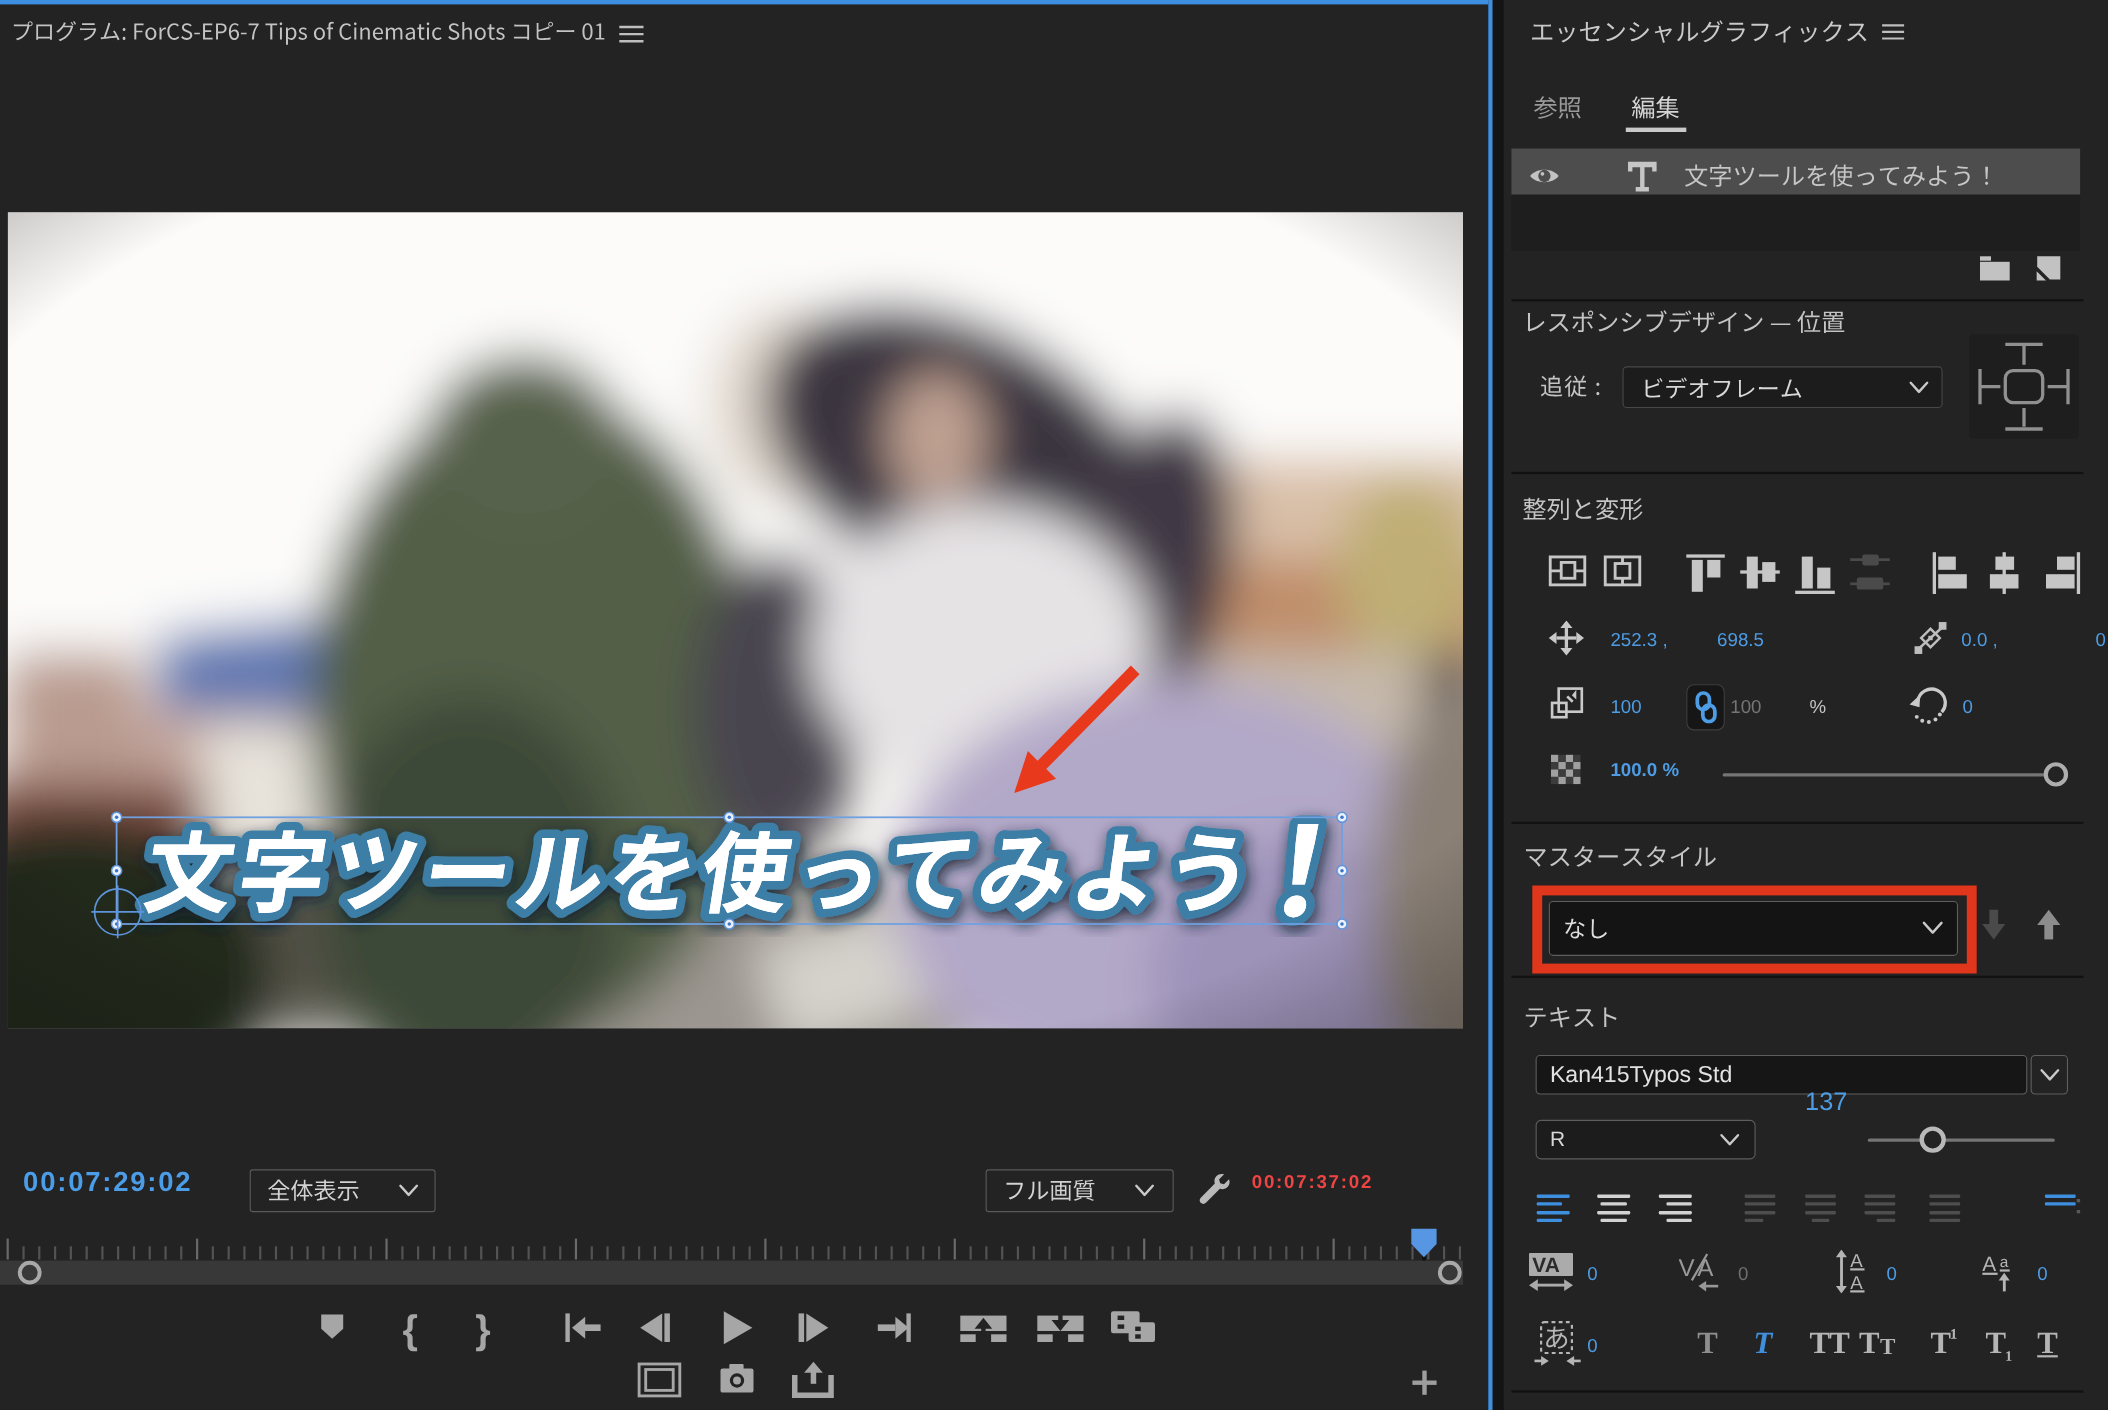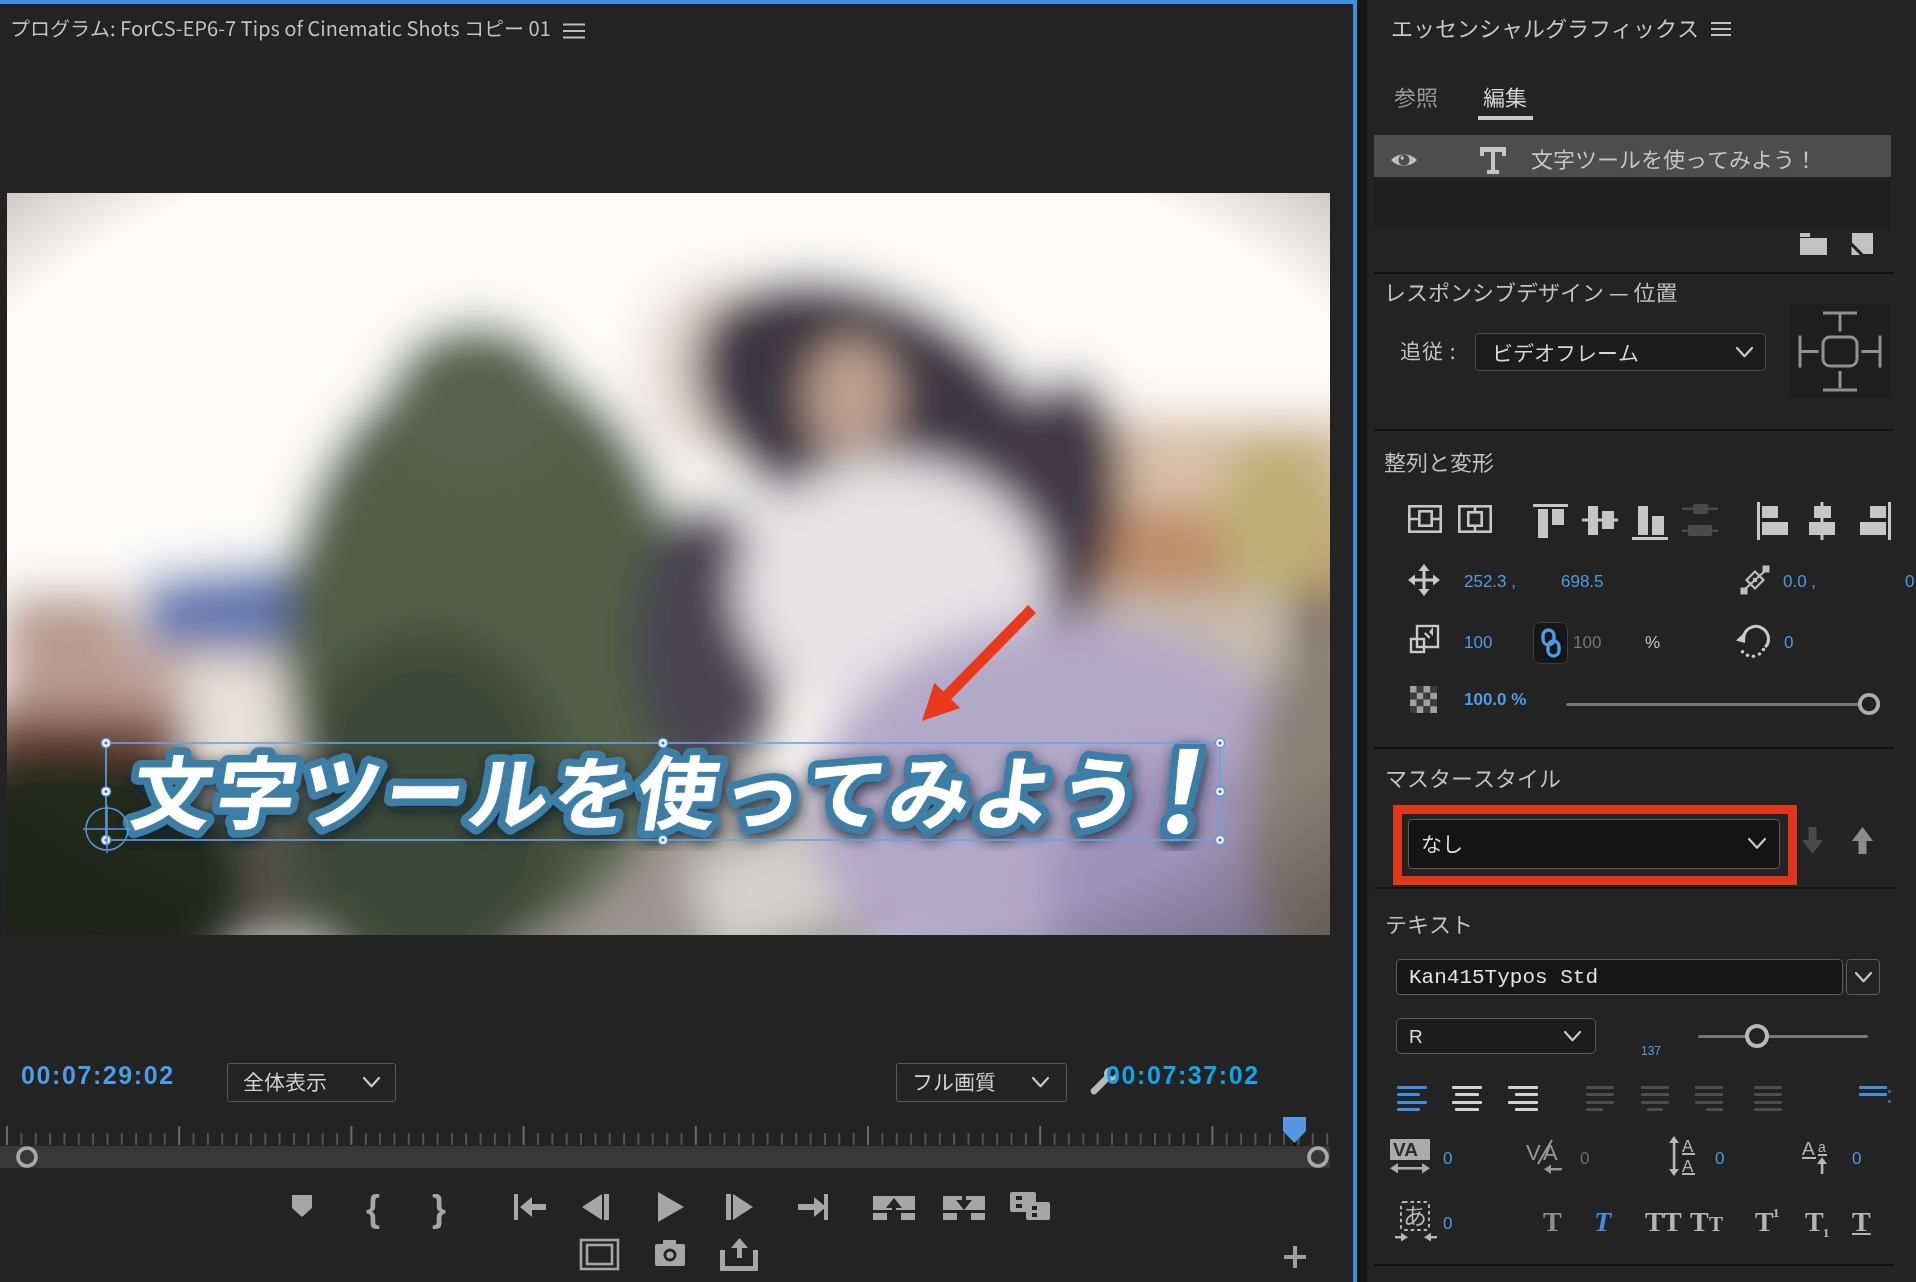--- a/index.html
+++ b/index.html
@@ -104,21 +104,21 @@
 <div style="position:absolute;left:896px;top:1063px;width:171px;height:39px;border:1.6px solid #5A5A5A;border-radius:3px;"></div>
 <svg style="position:absolute;left:910px;top:1069.0px;overflow:visible" width="93" height="32" viewBox="-2 -21 93 32">
     <path d="M18.1 -14.0 16.8 -14.8C16.4 -14.7 16.0 -14.7 15.7 -14.7C14.7 -14.7 6.3 -14.7 5.1 -14.7C4.5 -14.7 3.6 -14.7 3.0 -14.8V-13.0C3.6 -13.0 4.3 -13.0 5.1 -13.0C6.3 -13.0 14.7 -13.0 15.9 -13.0C15.6 -11.0 14.6 -8.1 13.1 -6.2C11.4 -3.9 9.0 -2.1 4.9 -1.1L6.4 0.5C10.2 -0.8 12.7 -2.7 14.6 -5.2C16.3 -7.3 17.3 -10.7 17.8 -12.9C17.9 -13.3 17.9 -13.7 18.1 -14.0Z M32.0 -0.4 33.1 0.5C33.3 0.4 33.5 0.2 33.8 0.0C36.3 -1.2 39.2 -3.4 41.0 -5.8L40.0 -7.2C38.4 -4.9 35.8 -3.0 33.9 -2.1C33.9 -2.7 33.9 -12.9 33.9 -14.2C33.9 -15.0 33.9 -15.6 34.0 -15.8H32.0C32.0 -15.6 32.1 -15.0 32.1 -14.2C32.1 -12.9 32.1 -2.6 32.1 -1.6C32.1 -1.2 32.1 -0.8 32.0 -0.4ZM22.4 -0.5 24.0 0.5C25.7 -0.9 27.1 -3.0 27.7 -5.2C28.3 -7.4 28.4 -11.8 28.4 -14.2C28.4 -14.8 28.4 -15.4 28.5 -15.7H26.5C26.6 -15.2 26.7 -14.8 26.7 -14.2C26.7 -11.8 26.6 -7.6 26.0 -5.7C25.4 -3.7 24.1 -1.8 22.4 -0.5Z M59.7 -12.7V-1.1H45.4V-12.7H43.9V1.7H45.4V0.4H59.7V1.6H61.2V-12.7ZM47.4 -12.4V-3.0H57.5V-12.4H53.2V-14.8H61.8V-16.3H43.2V-14.8H51.6V-12.4ZM48.7 -7.1H51.7V-4.3H48.7ZM53.1 -7.1H56.1V-4.3H53.1ZM48.7 -11.1H51.7V-8.4H48.7ZM53.1 -11.1H56.1V-8.4H53.1Z M68.3 -6.8H78.9V-5.3H68.3ZM68.3 -4.3H78.9V-2.8H68.3ZM68.3 -9.2H78.9V-7.8H68.3ZM66.7 -10.3V-1.7H80.5V-10.3ZM75.3 -0.6C77.6 0.1 79.8 1.1 81.1 1.7L82.9 0.9C81.4 0.2 78.8 -0.7 76.5 -1.4ZM70.3 -1.5C68.8 -0.7 66.3 0.1 64.1 0.6C64.5 0.8 65.0 1.4 65.3 1.7C67.4 1.2 70.1 0.2 71.8 -0.8ZM65.7 -17.1V-15.0C65.7 -13.6 65.4 -11.9 63.9 -10.6C64.3 -10.4 64.8 -9.9 65.0 -9.6C66.2 -10.7 66.7 -12.1 66.9 -13.4H69.5V-10.7H70.9V-13.4H73.4V-14.6H67.1V-14.9V-15.7C69.0 -15.9 71.3 -16.1 72.8 -16.6L71.8 -17.6C70.7 -17.2 68.7 -16.9 66.9 -16.7ZM74.3 -17.0V-15.1C74.3 -14.0 73.9 -12.6 72.2 -11.5C72.6 -11.3 73.0 -10.8 73.2 -10.4C74.5 -11.3 75.1 -12.3 75.4 -13.4H78.4V-10.7H79.8V-13.4H82.9V-14.6H75.6L75.7 -15.1V-15.7C77.8 -15.8 80.2 -16.1 81.9 -16.6L80.8 -17.6C79.6 -17.2 77.4 -16.9 75.5 -16.7Z" fill="#D2D2D2"></path>
   </svg>
 <svg style="position:absolute;left:1030.5px;top:1074.875px" width="19" height="14.25">
     <path d="M2 3 L9.5 11.25 L17 3" fill="none" stroke="#C9C9C9" stroke-width="2.2" stroke-linecap="round" stroke-linejoin="round"></path>
   </svg>
 <svg style="position:absolute;left:1087px;top:1064px" width="34" height="34" viewBox="0 0 34 34">
 <path d="M23.5 3.2c-3.6 0-6.5 2.9-6.5 6.5 0 .8.2 1.6.4 2.3L4.6 24.8c-1.3 1.3-1.3 3.4 0 4.7s3.4 1.3 4.7 0L22 16.7c.7.3 1.5.4 2.3.4 3.6 0 6.5-2.9 6.5-6.5 0-.9-.2-1.7-.5-2.5l-4.6 4.6-3.4-1.1-1.1-3.4 4.6-4.6c-.8-.3-1.6-.4-2.3-.4z" fill="#B9B9B9"></path>
   </svg>
-<div style="position:absolute;left:1106px;top:1060.6px;font-family:'Liberation Sans',sans-serif;font-size:25px;font-weight:700;color:#0ea5e9;letter-spacing:1.6px;line-height:28.749999999999996px;white-space:pre">00:07:37:02</div>
+<div style="position:absolute;left:1138px;top:1060.6px;font-family:'Liberation Sans',sans-serif;font-size:17px;font-weight:700;color:#ef4444;letter-spacing:1.6px;line-height:28.749999999999996px;white-space:pre">00:07:37:02</div>
 <svg style="position:absolute;left:0px;top:1120px" width="1353" height="30">
     <rect x="6.0" y="6" width="2" height="19" fill="#6A6A6A"></rect>
     <rect x="20.4" y="13" width="2" height="12" fill="#535353"></rect>
     <rect x="34.7" y="13" width="2" height="12" fill="#535353"></rect>
     <rect x="49.1" y="13" width="2" height="12" fill="#535353"></rect>
     <rect x="63.4" y="13" width="2" height="12" fill="#535353"></rect>
     <rect x="77.8" y="13" width="2" height="12" fill="#535353"></rect>
     <rect x="92.1" y="13" width="2" height="12" fill="#535353"></rect>
     <rect x="106.4" y="13" width="2" height="12" fill="#535353"></rect>
     <rect x="120.8" y="13" width="2" height="12" fill="#535353"></rect>
@@ -484,31 +484,31 @@
 <g fill="#8C8C8C">
       <rect x="9.5" y="13" width="8" height="15"></rect>
       <polygon points="13.5,1 24,15 3,15"></polygon>
     </g>
   </svg>
 <div style="position:absolute;left:1374px;top:887px;width:520px;height:1.5px;background:#111111;"></div>
 <svg style="position:absolute;left:1383px;top:911.0px;overflow:visible" width="98" height="33" viewBox="-2 -22 98 33">
     <path d="M4.7 -16.3V-14.5C5.3 -14.5 6.0 -14.5 6.7 -14.5C8.0 -14.5 14.4 -14.5 15.6 -14.5C16.3 -14.5 17.0 -14.5 17.7 -14.5V-16.3C17.0 -16.2 16.2 -16.1 15.6 -16.1C14.4 -16.1 8.0 -16.1 6.7 -16.1C6.0 -16.1 5.3 -16.2 4.7 -16.3ZM2.1 -10.8V-8.9C2.7 -9.0 3.3 -9.0 4.0 -9.0H10.6C10.5 -6.9 10.3 -5.1 9.3 -3.5C8.5 -2.1 6.9 -0.9 5.2 -0.2L6.8 1.1C8.7 0.1 10.3 -1.5 11.1 -3.0C12.0 -4.6 12.4 -6.6 12.4 -9.0H18.4C18.9 -9.0 19.6 -9.0 20.1 -8.9V-10.8C19.6 -10.7 18.9 -10.6 18.4 -10.6C17.2 -10.6 5.3 -10.6 4.0 -10.6C3.3 -10.6 2.7 -10.7 2.1 -10.8Z M24.4 -6.0 24.8 -4.1C25.2 -4.2 25.8 -4.4 26.7 -4.5C27.8 -4.7 30.1 -5.1 32.6 -5.5L33.5 -1.1C33.6 -0.4 33.7 0.2 33.8 1.0L35.8 0.6C35.6 0.0 35.4 -0.7 35.3 -1.4L34.4 -5.8L39.8 -6.7C40.6 -6.8 41.3 -6.9 41.8 -7.0L41.4 -8.8C40.9 -8.7 40.3 -8.5 39.4 -8.4L34.0 -7.4L33.2 -11.9L38.3 -12.7C38.9 -12.8 39.5 -12.8 39.9 -12.9L39.5 -14.7C39.1 -14.6 38.6 -14.5 37.9 -14.4C37.0 -14.2 35.0 -13.9 32.8 -13.5L32.4 -15.9C32.3 -16.4 32.2 -17.0 32.2 -17.4L30.2 -17.1C30.4 -16.6 30.5 -16.1 30.6 -15.6L31.1 -13.2C29.0 -12.9 27.1 -12.6 26.2 -12.5C25.5 -12.5 25.0 -12.4 24.4 -12.4L24.8 -10.4C25.5 -10.6 26.0 -10.7 26.6 -10.8L31.4 -11.6L32.3 -7.1C29.8 -6.8 27.4 -6.4 26.3 -6.2C25.7 -6.1 24.9 -6.0 24.4 -6.0Z M61.6 -14.7 60.5 -15.6C60.1 -15.5 59.6 -15.4 58.8 -15.4C58.0 -15.4 51.2 -15.4 50.3 -15.4C49.7 -15.4 48.4 -15.5 48.1 -15.5V-13.5C48.4 -13.6 49.6 -13.6 50.3 -13.6C51.1 -13.6 58.1 -13.6 58.9 -13.6C58.4 -11.8 56.8 -9.2 55.3 -7.5C53.0 -5.0 49.7 -2.4 46.2 -1.0L47.6 0.5C50.9 -1.0 53.8 -3.4 56.2 -5.9C58.4 -3.9 60.8 -1.4 62.2 0.6L63.8 -0.7C62.3 -2.5 59.7 -5.3 57.4 -7.3C58.9 -9.3 60.3 -11.9 61.0 -13.8C61.2 -14.1 61.5 -14.5 61.6 -14.7Z M73.4 -1.9C73.4 -1.1 73.4 -0.0 73.3 0.7H75.4C75.3 -0.1 75.3 -1.3 75.3 -1.9L75.2 -9.2C77.7 -8.4 81.5 -7.0 83.9 -5.7L84.6 -7.5C82.3 -8.7 78.1 -10.3 75.2 -11.2V-14.7C75.2 -15.4 75.3 -16.3 75.4 -17.0H73.2C73.4 -16.3 73.4 -15.4 73.4 -14.7C73.4 -12.9 73.4 -3.2 73.4 -1.9Z" fill="#C4C4C4"></path>
   </svg>
 <div style="position:absolute;left:1396px;top:959px;width:447px;height:36px;background:#161616;border:1.6px solid #5E5E5E;border-radius:4px;"></div>
-<div style="position:absolute;left:1409px;top:966.3px;font-family:Liberation Mono, monospace;font-size:21px;font-weight:400;color:#E2E2E2;line-height:24.15px;white-space:pre">Kan415Typos Std</div>
+<div style="position:absolute;left:1409px;top:966.3px;font-family:Liberation Sans, sans-serif;font-size:21px;font-weight:400;color:#E2E2E2;line-height:24.15px;white-space:pre">Kan415Typos Std</div>
 <div style="position:absolute;left:1846px;top:959px;width:34px;height:36px;background:#232323;border:1.6px solid #5E5E5E;border-radius:4px;"></div>
 <svg style="position:absolute;left:1853.5px;top:969.875px" width="19" height="14.25">
     <path d="M2 3 L9.5 11.25 L17 3" fill="none" stroke="#C9C9C9" stroke-width="2.2" stroke-linecap="round" stroke-linejoin="round"></path>
   </svg>
 <div style="position:absolute;left:1396px;top:1018px;width:200px;height:36px;background:#1C1C1C;border:1.6px solid #5E5E5E;border-radius:5px;"></div>
 <div style="position:absolute;left:1409px;top:1026.2px;font-family:'Liberation Sans',sans-serif;font-size:19px;font-weight:400;color:#D8D8D8;line-height:21.849999999999998px;white-space:pre">R</div>
 <svg style="position:absolute;left:1562.5px;top:1028.875px" width="19" height="14.25">
     <path d="M2 3 L9.5 11.25 L17 3" fill="none" stroke="#C9C9C9" stroke-width="2.2" stroke-linecap="round" stroke-linejoin="round"></path>
   </svg>
-<div style="position:absolute;left:1641px;top:1041px;font-family:'Liberation Sans',sans-serif;font-size:12px;font-weight:400;color:#4D9CE4;line-height:20.7px;white-space:pre">137</div>
+<div style="position:absolute;left:1641px;top:991px;font-family:'Liberation Sans',sans-serif;font-size:23px;font-weight:400;color:#4D9CE4;line-height:20.7px;white-space:pre">137</div>
 <div style="position:absolute;left:1698px;top:1034.5px;width:170px;height:3px;background:#757575;border-radius:1.5px;"></div>
 <svg style="position:absolute;left:1742px;top:1021px" width="30" height="30">
     <circle cx="15" cy="15" r="10" fill="#232323" stroke="#B9B9B9" stroke-width="4"></circle>
   </svg>
 <div style="position:absolute;left:1397px;top:1086.0px;width:30px;height:3px;background:#3E8FE0;border-radius:1px;"></div>
 <div style="position:absolute;left:1397px;top:1093.3px;width:23.400000000000002px;height:3px;background:#3E8FE0;border-radius:1px;"></div>
 <div style="position:absolute;left:1397px;top:1100.6px;width:30px;height:3px;background:#3E8FE0;border-radius:1px;"></div>
 <div style="position:absolute;left:1397px;top:1107.9px;width:23.400000000000002px;height:3px;background:#3E8FE0;border-radius:1px;"></div>
 <div style="position:absolute;left:1452.0px;top:1086.0px;width:30px;height:3px;background:#D2D2D2;border-radius:1px;"></div>
 <div style="position:absolute;left:1455.3px;top:1093.3px;width:23.400000000000002px;height:3px;background:#D2D2D2;border-radius:1px;"></div>

